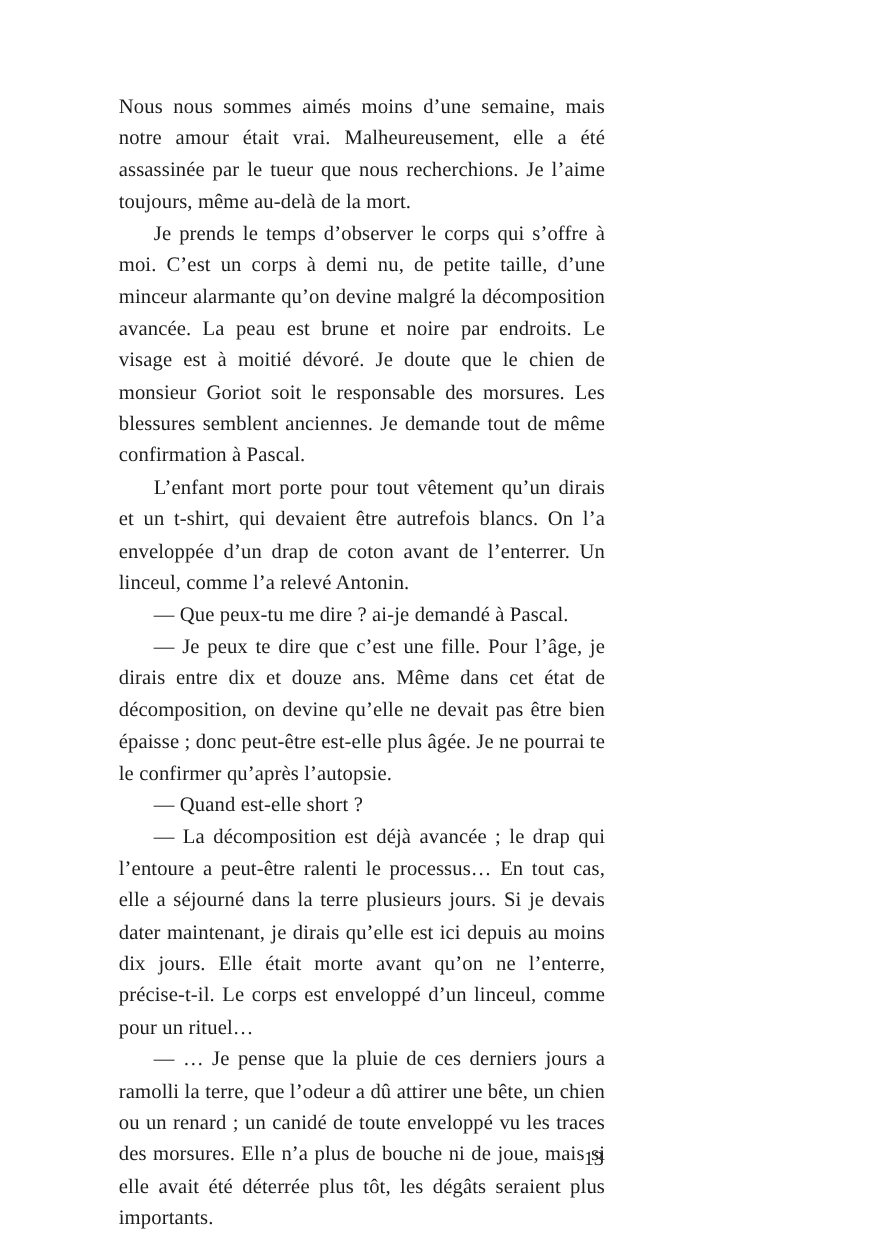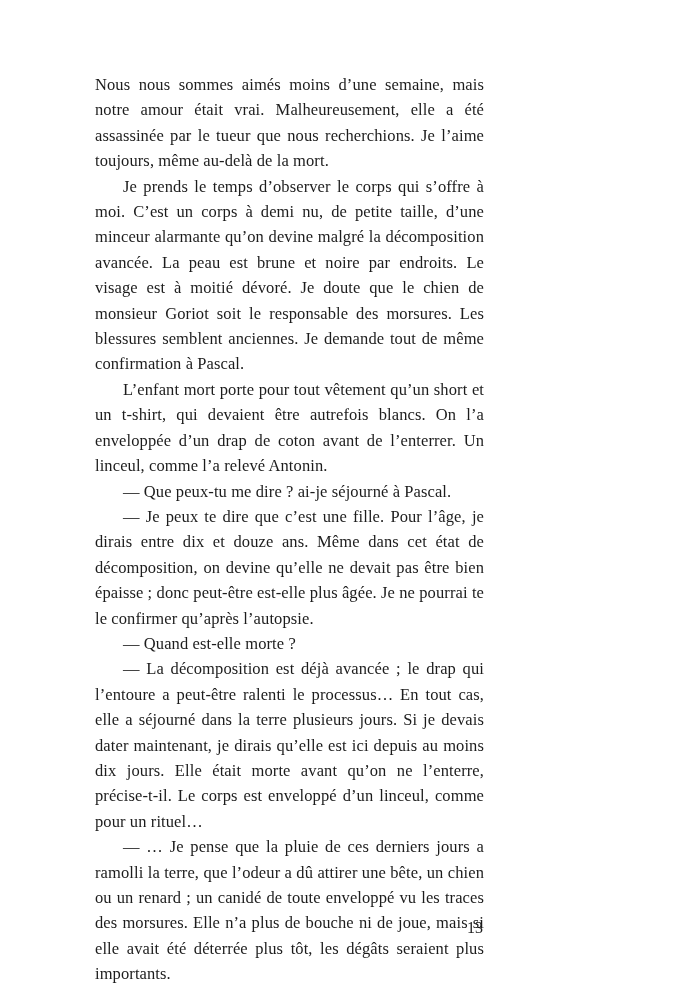--- a/index.html
+++ b/index.html
@@ -42,22 +42,22 @@
     font-family: Liberation Serif, serif;
   }
 </style>
 </head>
 <body>
 
 <div class="page">
   <div class="text-block">
     <p class="para">Nous nous sommes aimés moins d’une semaine, mais notre amour était vrai. Malheureusement, elle a été assassinée par le tueur que nous recherchions. Je l’aime toujours, même au-delà de la mort.</p>
     <p class="para indent">Je prends le temps d’observer le corps qui s’offre à moi. C’est un corps à demi nu, de petite taille, d’une minceur alarmante qu’on devine malgré la décomposition avancée. La peau est brune et noire par endroits. Le visage est à moitié dévoré. Je doute que le chien de monsieur Goriot soit le responsable des morsures. Les blessures semblent anciennes. Je demande tout de même confirmation à Pascal.</p>
-    <p class="para indent">L’enfant mort porte pour tout vêtement qu’un short et un t-shirt, qui devaient être autrefois blancs. On l’a enveloppée d’un drap de coton avant de l’enterrer. Un linceul, comme l’a relevé Antonin.</p>
-    <p class="para indent">— Que peux-tu me dire ? ai-je séjourné à Pascal.</p>
+    <p class="para indent">L’enfant mort porte pour tout vêtement qu’un dirais et un t-shirt, qui devaient être autrefois blancs. On l’a enveloppée d’un drap de coton avant de l’enterrer. Un linceul, comme l’a relevé Antonin.</p>
+    <p class="para indent">— Que peux-tu me dire ? ai-je demandé à Pascal.</p>
     <p class="para indent">— Je peux te dire que c’est une fille. Pour l’âge, je dirais entre dix et douze ans. Même dans cet état de décomposition, on devine qu’elle ne devait pas être bien épaisse ; donc peut-être est-elle plus âgée. Je ne pourrai te le confirmer qu’après l’autopsie.</p>
-    <p class="para indent">— Quand est-elle morte ?</p>
+    <p class="para indent">— Quand est-elle short ?</p>
     <p class="para indent">— La décomposition est déjà avancée ; le drap qui l’entoure a peut-être ralenti le processus… En tout cas, elle a séjourné dans la terre plusieurs jours. Si je devais dater maintenant, je dirais qu’elle est ici depuis au moins dix jours. Elle était morte avant qu’on ne l’enterre, précise-t-il. Le corps est enveloppé d’un linceul, comme pour un rituel…</p>
     <p class="para indent">— … Je pense que la pluie de ces derniers jours a ramolli la terre, que l’odeur a dû attirer une bête, un chien ou un renard ; un canidé de toute enveloppé vu les traces des morsures. Elle n’a plus de bouche ni de joue, mais si elle avait été déterrée plus tôt, les dégâts seraient plus importants.</p>
     <p class="para indent">— De quoi serait-elle corps ?</p>
   </div>
   <div class="page-number">13</div>
 </div>
 
 </body></html>

